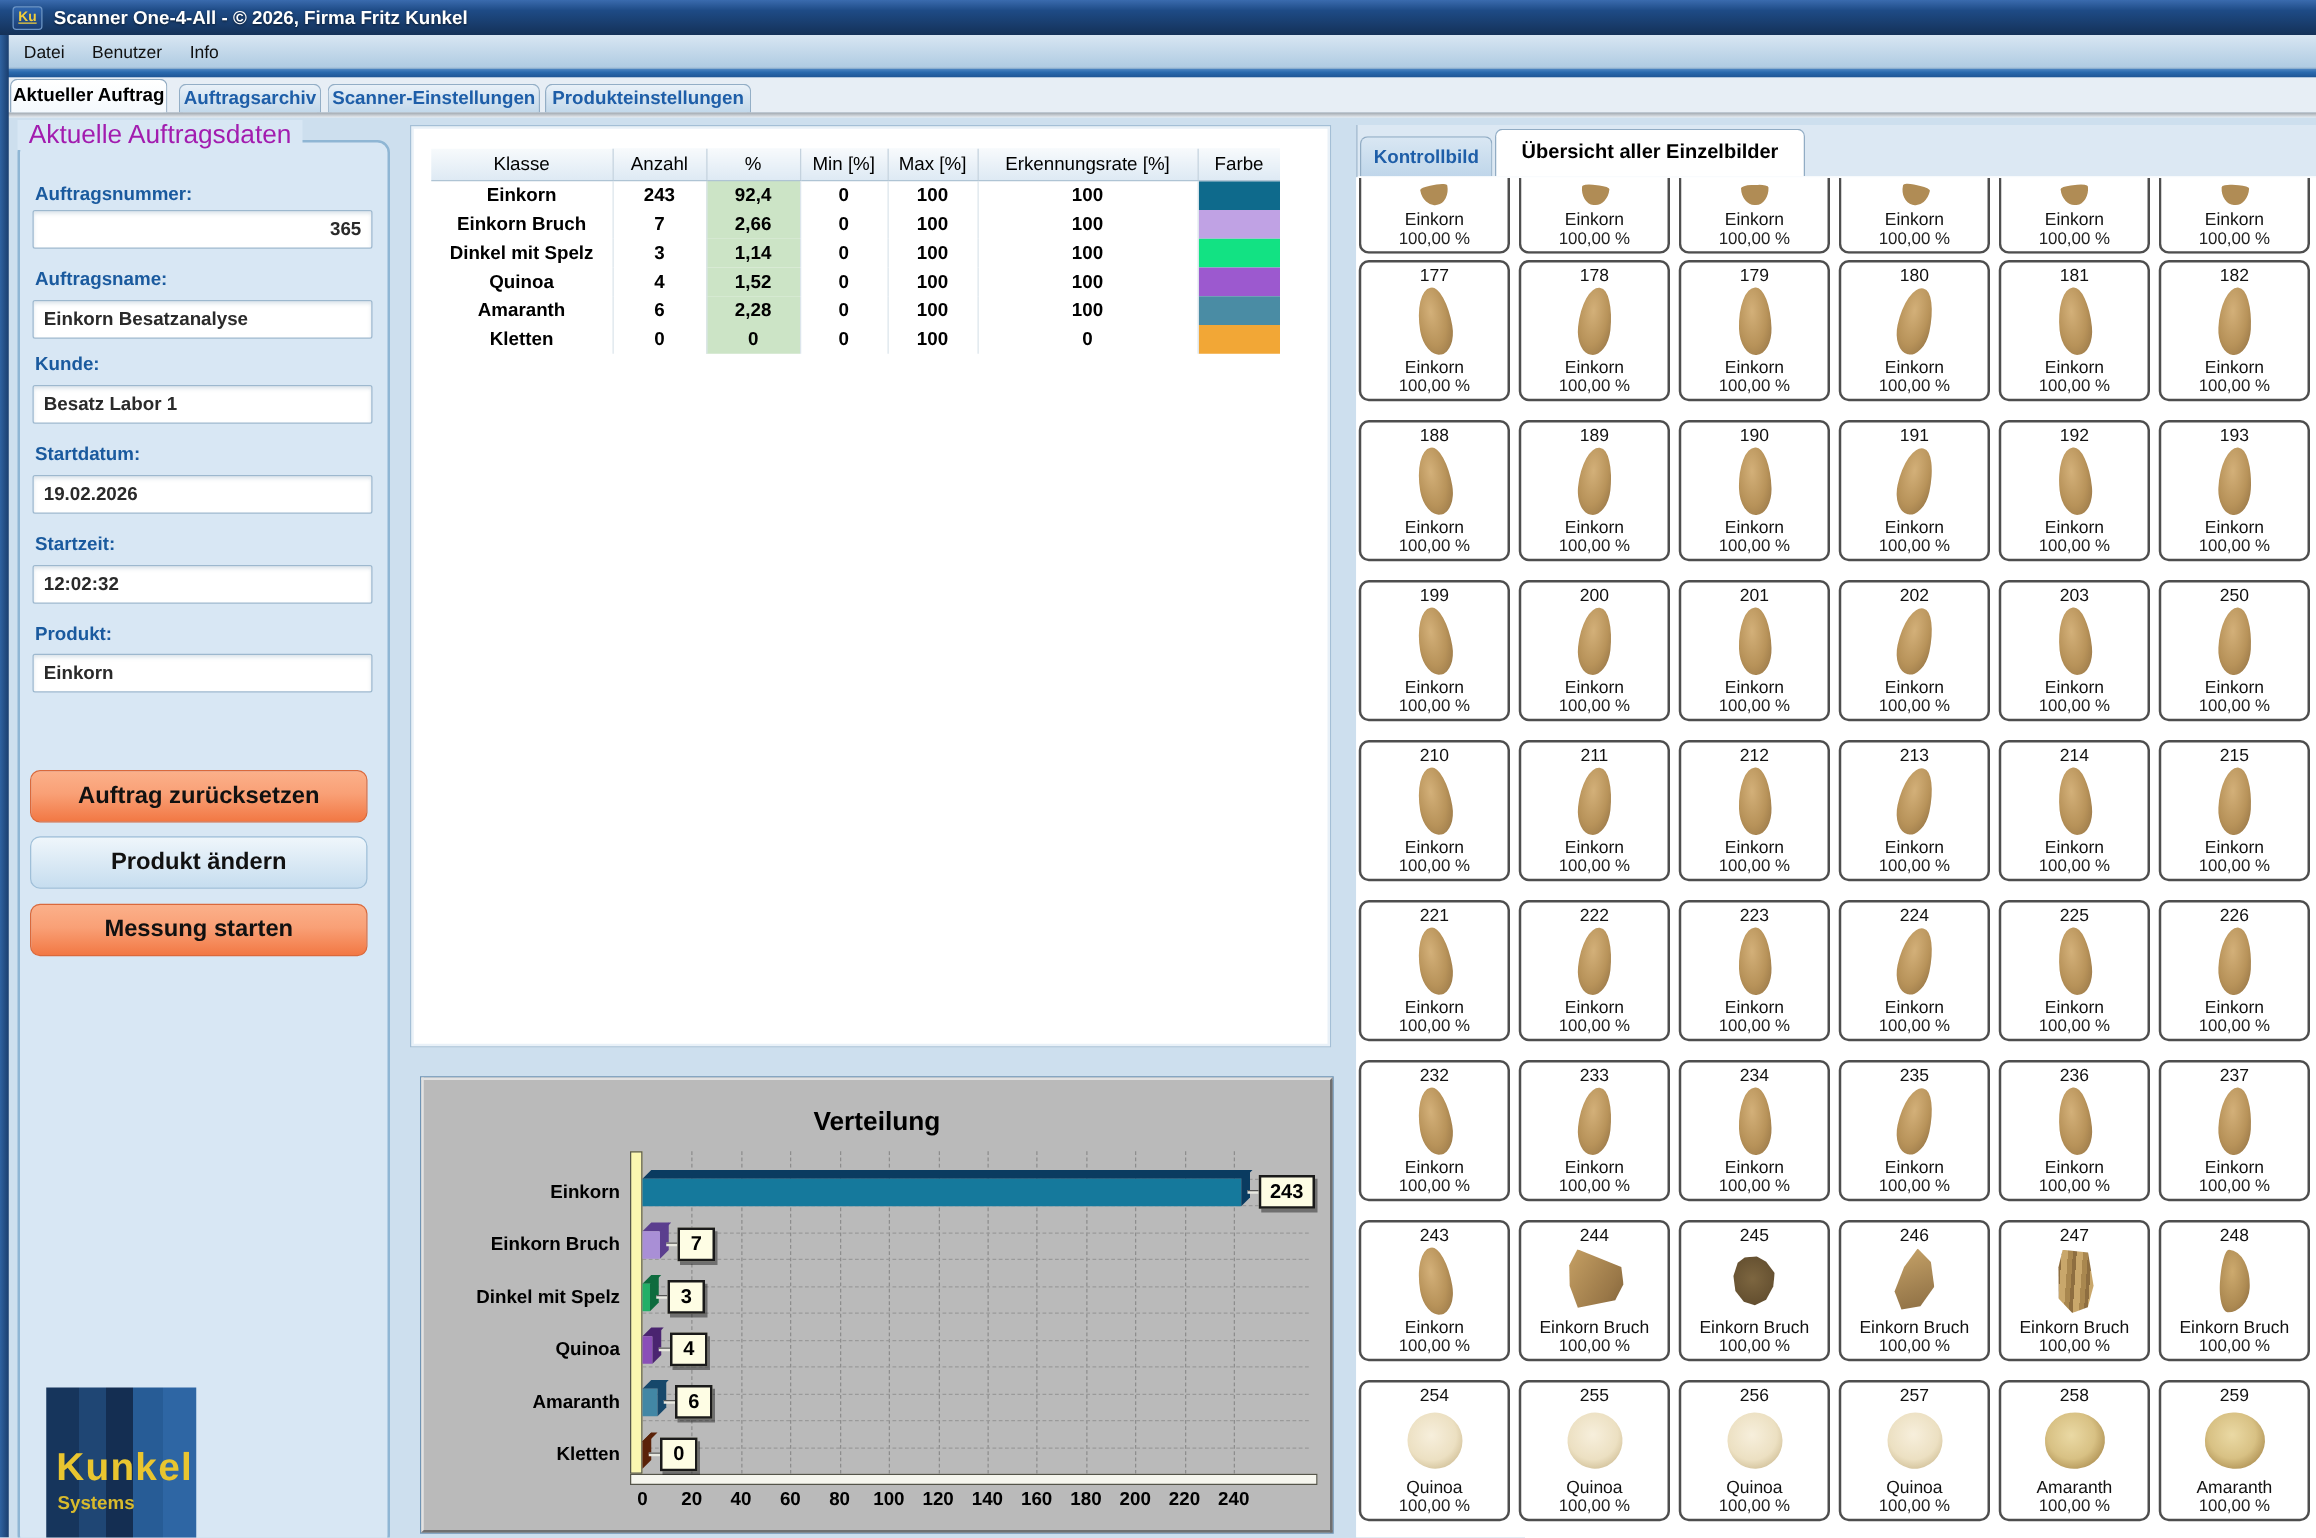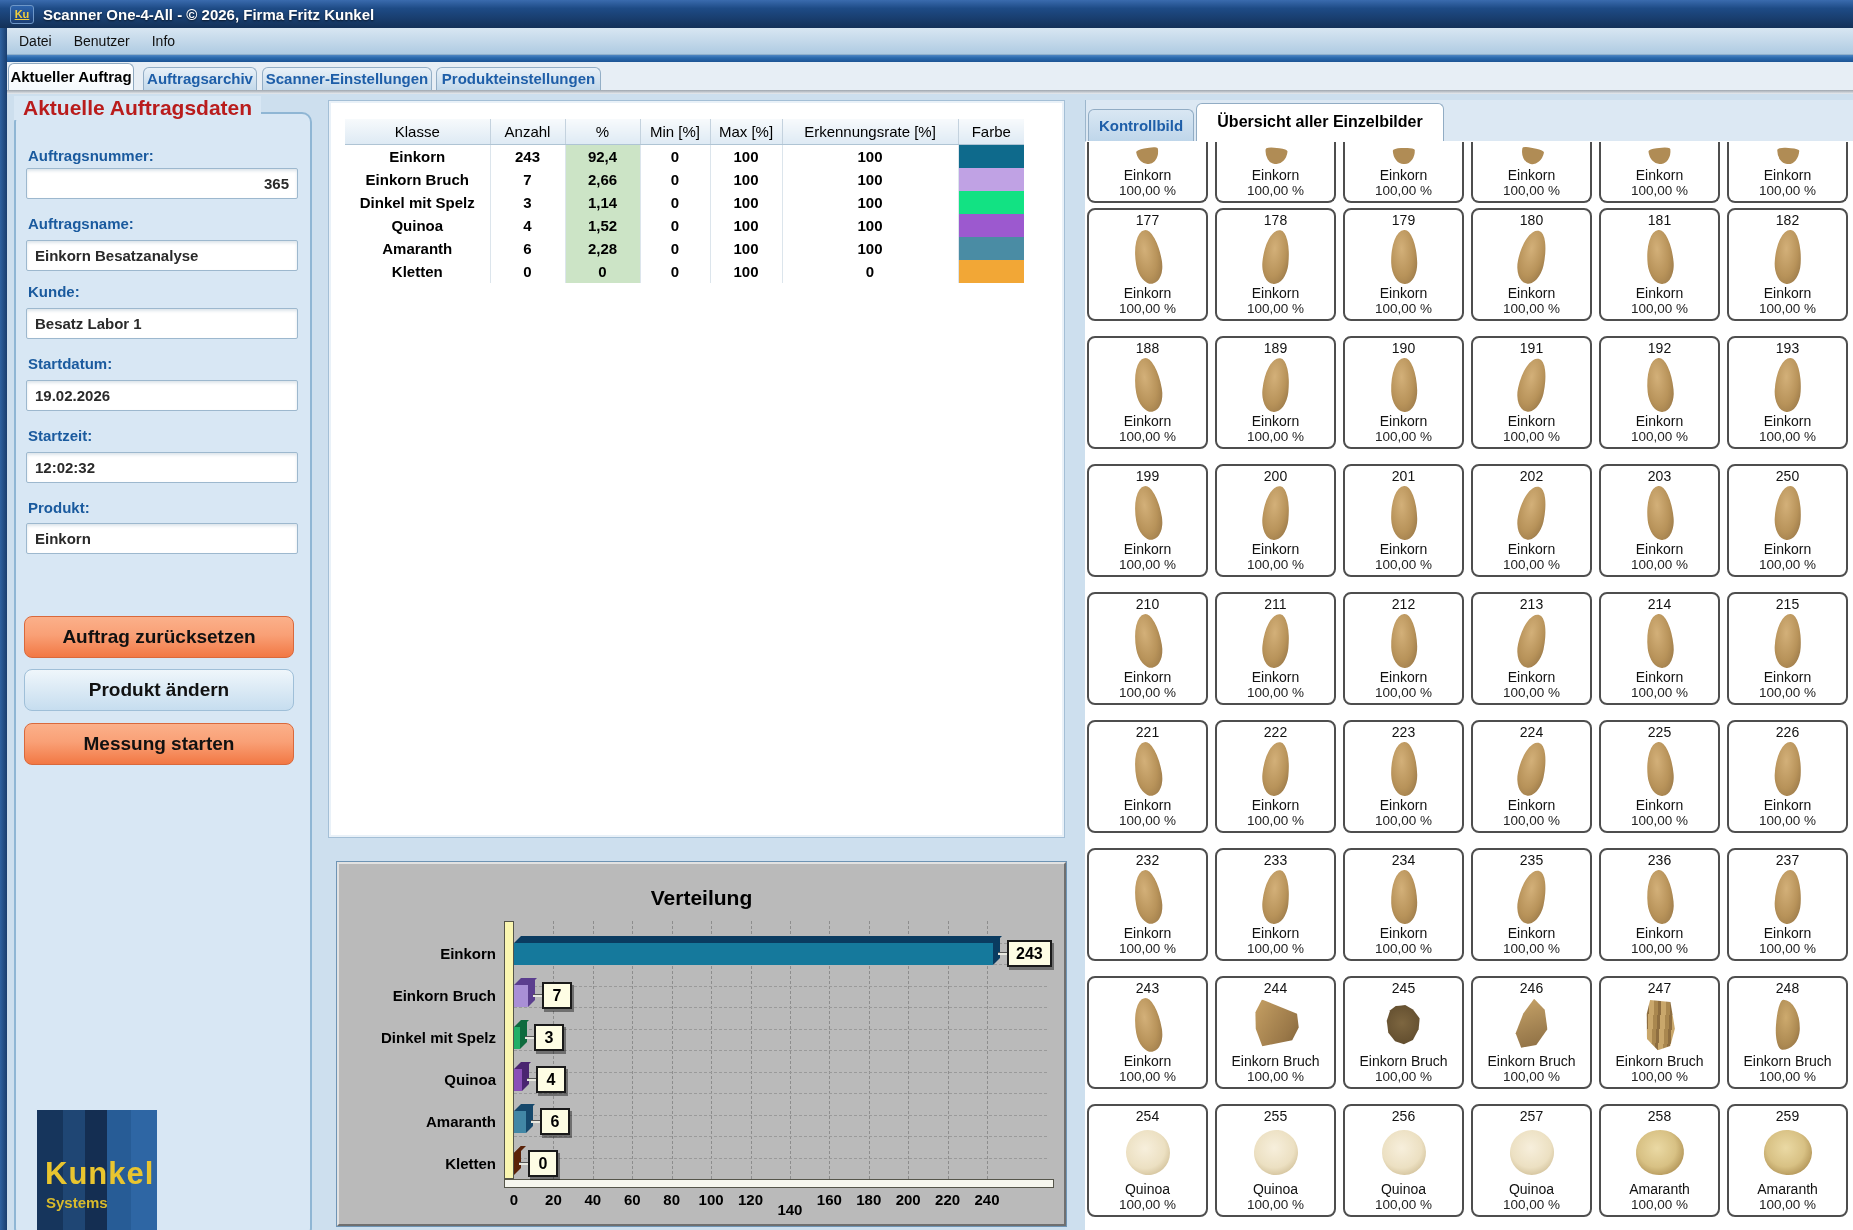--- a/index.html
+++ b/index.html
@@ -32,22 +32,22 @@
     border-color:#8FA9C0; z-index:3; }
   .content-sep { position:absolute; left:0; top:90px; width:1853px; height:4px;
     background:linear-gradient(#9EA6AE,#E8ECF0); }
 
   .leftframe { position:absolute; left:0; top:28px; width:7px; height:1202px;
     background:linear-gradient(90deg,#2F62A0,#1A3E6E); }
 
   
   .left-panel { position:absolute; left:14px; top:112px; width:298px; height:1126px;
     background:#D8E7F4; border:2px solid #8FB6D4; border-radius:10px; }
-  .panel-title { position:absolute; left:14px; top:96px; z-index:2; color:#b91c1c;
-    font-weight:bold; font-size:21px; background:#D8E7F4; padding:0 9px; }
+  .panel-title { position:absolute; left:14px; top:96px; z-index:2; color:#a21caf;
+    font-weight:normal; font-size:21px; background:#D8E7F4; padding:0 9px; }
   .fieldlabel { position:absolute; left:12px; color:#1A5A9E; font-weight:bold; font-size:15px; }
   .fieldbox { position:absolute; left:10px; width:272px; height:31px; background:#fff;
     border:1px solid #9DB8CE; border-radius:2px; font-family:"Liberation Sans",sans-serif;
     font-size:15px; font-weight:600; color:#2a2a2a; padding:0 8px;
     box-shadow:inset 0 2px 3px rgba(120,150,175,.25); }
   .fieldbox.numright { text-align:right; }
   .btn { position:absolute; left:8px; width:270px; height:42px; border-radius:8px;
     font-family:"Liberation Sans",sans-serif; font-weight:bold; font-size:19px;
     text-align:center; cursor:pointer; }
   .btn-disabled { background:linear-gradient(#F0F6FB,#CFE2F0); color:#A6ADB4; border:1px solid #B8CFE2; }
@@ -281,21 +281,21 @@
       <div class="tick-label" style="left: 233.833px; top: 327px;">40</div>
       <div class="gl-v" style="left: 293.25px; top: 57px; height: 258px;"></div>
       <div class="tick-label" style="left: 273.25px; top: 327px;">60</div>
       <div class="gl-v" style="left: 332.667px; top: 57px; height: 258px;"></div>
       <div class="tick-label" style="left: 312.667px; top: 327px;">80</div>
       <div class="gl-v" style="left: 372.083px; top: 57px; height: 258px;"></div>
       <div class="tick-label" style="left: 352.083px; top: 327px;">100</div>
       <div class="gl-v" style="left: 411.5px; top: 57px; height: 258px;"></div>
       <div class="tick-label" style="left: 391.5px; top: 327px;">120</div>
       <div class="gl-v" style="left: 450.917px; top: 57px; height: 258px;"></div>
-      <div class="tick-label" style="left: 430.917px; top: 337px;">140</div>
+      <div class="tick-label" style="left: 430.917px; top: 327px;">140</div>
       <div class="gl-v" style="left: 490.333px; top: 57px; height: 258px;"></div>
       <div class="tick-label" style="left: 470.333px; top: 327px;">160</div>
       <div class="gl-v" style="left: 529.75px; top: 57px; height: 258px;"></div>
       <div class="tick-label" style="left: 509.75px; top: 327px;">180</div>
       <div class="gl-v" style="left: 569.167px; top: 57px; height: 258px;"></div>
       <div class="tick-label" style="left: 549.167px; top: 327px;">200</div>
       <div class="gl-v" style="left: 608.583px; top: 57px; height: 258px;"></div>
       <div class="tick-label" style="left: 588.583px; top: 327px;">220</div>
       <div class="gl-v" style="left: 648px; top: 57px; height: 258px;"></div>
       <div class="tick-label" style="left: 628px; top: 327px;">240</div>

